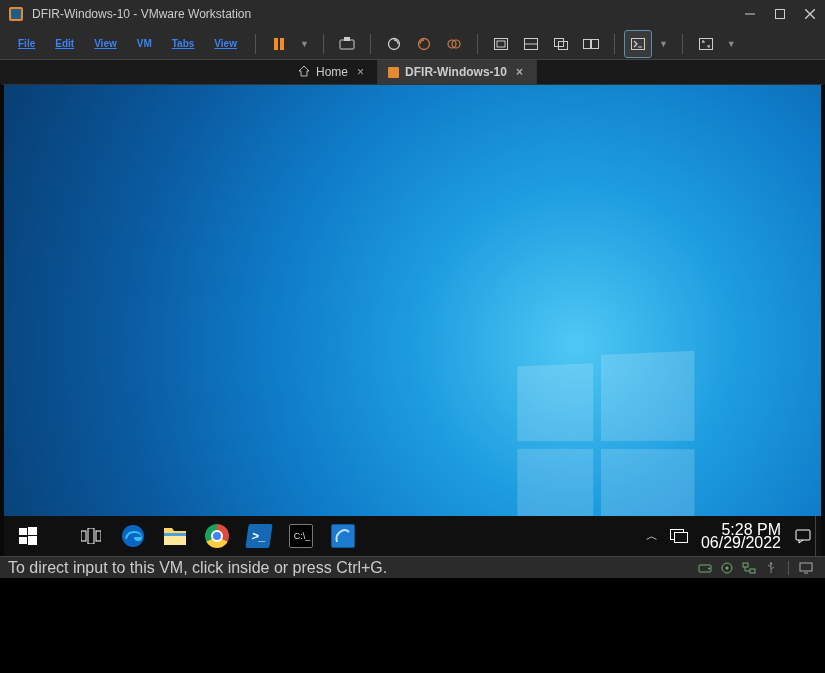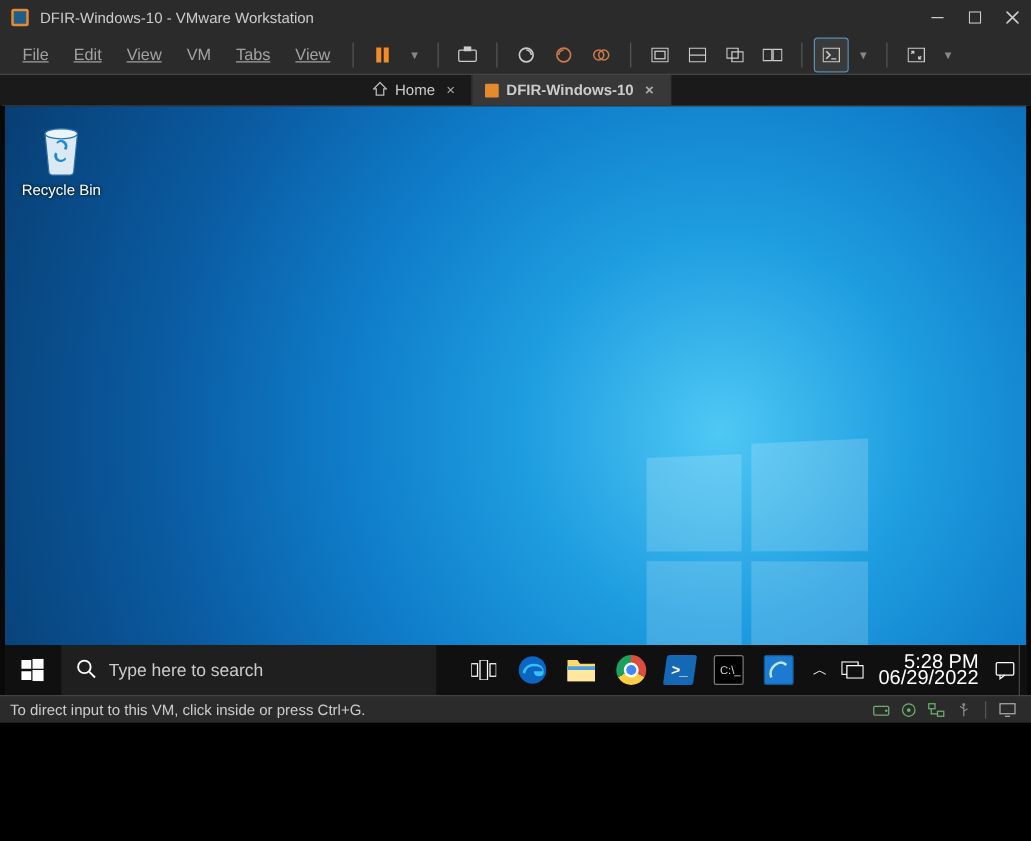--- a/index.html
+++ b/index.html
@@ -8,21 +8,21 @@
   
   .vmware-window { width: 825px; height: 578px; background: #2b2b2b; display: flex; flex-direction: column; }
   .titlebar { height: 28px; background: #2b2b2b; display: flex; align-items: center; color: #ccc; font-size: 12px; }
   .titlebar .app-icon { width: 20px; height: 20px; margin: 0 6px; display:flex;align-items:center;justify-content:center; }
   .titlebar .title-text { flex: 0 0 auto; }
   .titlebar .spacer { flex: 1 1 auto; }
   .titlebar .win-btn { width: 30px; height: 28px; display: flex; align-items: center; justify-content: center; color: #ccc; cursor: pointer; }
 
   
   .menubar { height: 32px; background: #2b2b2b; display: flex; align-items: center; padding: 0 10px; gap: 4px; border-bottom: 1px solid #444; }
-  .menubar .menu-item { color: #a3a3a3; font-size: 13px; padding: 3px 8px; cursor: pointer; }
+  .menubar .menu-item { color: #3b82f6; font-size: 10px; padding: 3px 8px; cursor: pointer; font-weight: bold; }
   .menubar .menu-item .ul { text-decoration: underline; }
   .toolbar-sep { width: 1px; height: 20px; background: #555; margin: 0 6px; }
   .tool-btn { width: 26px; height: 26px; display: flex; align-items: center; justify-content: center; color: #ccc; cursor: pointer; border-radius: 2px; }
   .tool-btn svg { display:block; }
   .tool-btn.active { outline: 1px solid #5a8fb5; background:#3a3a3a; }
   .dd-caret { color:#888; font-size:9px; padding:0 4px; cursor:pointer; }
 
   
   .vm-tabs { height: 24px; background: #1a1a1a; display: flex; align-items: stretch; justify-content: center; }
   .vm-tab { display: flex; align-items: center; gap: 6px; padding: 0 10px; font-size: 12px; color: #ccc; border-right: 1px solid #333; cursor: pointer; }
@@ -56,21 +56,21 @@
   .tb-ps { background:#1568b3; display:flex;align-items:center;justify-content:center;color:#fff;font-size:12px;font-weight:bold; transform:skewX(-8deg); }
   .tb-cmd { background:#000; border:1px solid #777; color:#ddd; font-size:9px; padding-left:2px; text-align:left; line-height:9px; }
   .tb-ftk { background:#1d7ad1; border:1px solid #105893; }
   .tray-caret { width:30px; height:40px; display:flex;align-items:center;justify-content:center;color:#fff;cursor:pointer;font-size:12px; }
   .tray-icon { width:24px; height:40px; display:flex;align-items:center;justify-content:center;color:#fff;cursor:pointer; }
   .clock { display:flex; flex-direction:column; align-items:flex-end; justify-content:center; font-size:16px; line-height:13px; color:#fff; padding:0 10px; cursor:pointer; }
   .spacer-flex { flex:1 1 auto; }
   .show-dt { width:6px; height:40px; border-left:1px solid #444; cursor:pointer; }
 
   
-  .vm-status { height: 22px; background: #2b2b2b; color: #ccc; font-size: 12px; display:flex; align-items:center; padding:0 8px; border-top:1px solid #444; }
+  .vm-status { height: 22px; background: #2b2b2b; color: #ccc; font-size: 16px; display:flex; align-items:center; padding:0 8px; border-top:1px solid #444; }
   .vm-status .status-text { flex:0 0 auto; }
   .vm-status .spacer { flex:1 1 auto; }
   .vm-status .dev-ico { width:22px; height:16px; display:flex;align-items:center;justify-content:center;color:#8a8;cursor:pointer;font-size:12px; }
   .vm-status .dev-ico.off { color:#777; }
   .vm-status .bar { width:1px;height:14px;background:#555;margin:0 6px; }
 </style>
 </head>
 <body>
 
 <div class="vmware-window">
@@ -211,57 +211,37 @@
     </div>
     <div class="vm-tab active">
       <span class="vm-ico"></span>
       <span>DFIR-Windows-10</span>
       <span class="close-x">×</span>
     </div>
   </div>
 
   <div class="guest">
 
-    <div class="desktop-icon">
-      <div class="bin">
-        <svg width="42" height="44" viewBox="0 0 42 44">
-          <path d="M8 10 L34 10 L31 40 Q31 43 28 43 L14 43 Q11 43 11 40 Z" fill="#dbe9f4" stroke="#2a6fa8" stroke-width="1"></path>
-          <ellipse cx="21" cy="10" rx="13" ry="4" fill="#eaf4fb" stroke="#2a6fa8" stroke-width="1"></ellipse>
-          <path d="M17 17 a5 5 0 1 1 8 6 l-2 -1 a3 3 0 1 0 -5 -4 z" fill="#1e88d2"></path>
-          <path d="M25 30 a5 5 0 1 1 -9 -5 l2 1 a3 3 0 1 0 6 3 z" fill="#1e88d2"></path>
-        </svg>
-      </div>
-      <span>Recycle Bin</span>
-    </div>
 
     <div class="win-mark">
       <div class="pane p1"></div>
         <div class="pane p2"></div>
         <div class="pane p3"></div>
         <div class="pane p4"></div>
     </div>
 
     <div class="win-taskbar">
       <div class="start-btn">
         <svg width="18" height="18" viewBox="0 0 18 18">
             <rect x="0" y="1" width="8" height="7" fill="#fff"></rect>
             <rect x="9" y="0" width="9" height="8" fill="#fff"></rect>
             <rect x="0" y="10" width="8" height="7" fill="#fff"></rect>
             <rect x="9" y="9" width="9" height="9" fill="#fff"></rect>
           </svg>
       </div>
-      <div class="search">
-        <span>
-          <svg width="16" height="16" viewBox="0 0 16 16">
-              <circle cx="6.5" cy="6.5" r="5" fill="none" stroke="#fff" stroke-width="1.5"></circle>
-              <line x1="10.5" y1="10.5" x2="15" y2="15" stroke="#fff" stroke-width="1.5"></line>
-            </svg>
-        </span>
-        <span>Type here to search</span>
-      </div>
       <div class="task-gap"></div>
       <div class="tb-btn">
         <svg width="20" height="16" viewBox="0 0 20 16">
             <rect x="0" y="3" width="5" height="10" fill="none" stroke="#fff"></rect>
             <rect x="7" y="0" width="6" height="16" fill="none" stroke="#fff"></rect>
             <rect x="15" y="3" width="5" height="10" fill="none" stroke="#fff"></rect>
           </svg>
       </div>
       <div class="tb-btn">
         <div class="tb-ico">

